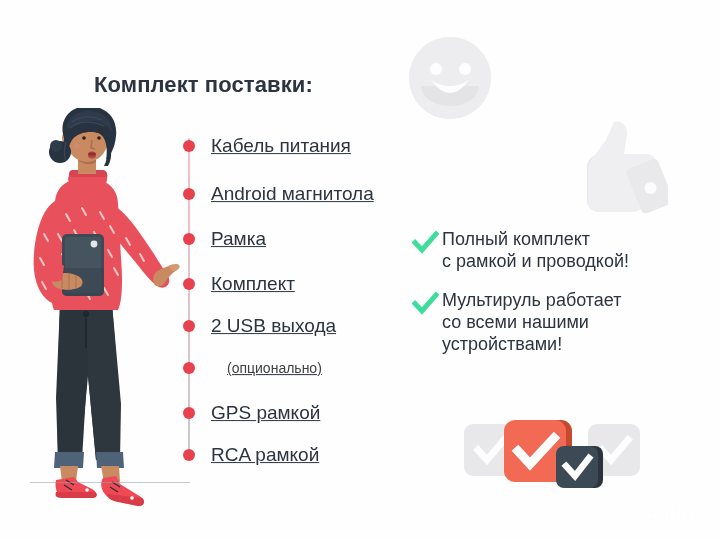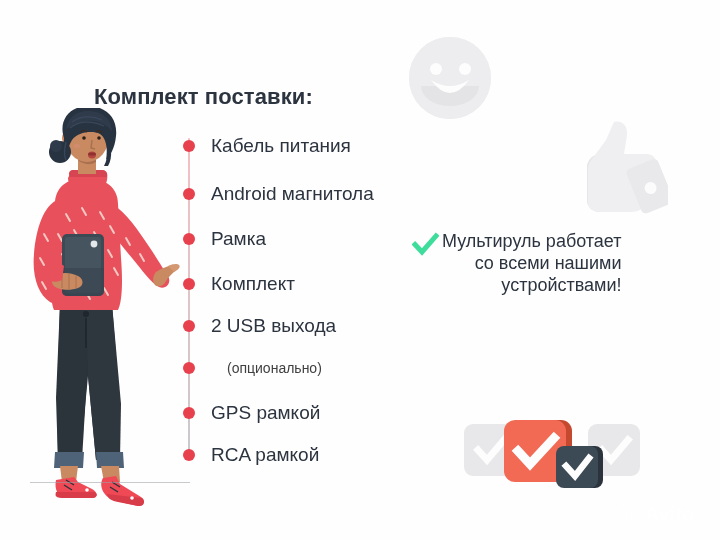--- a/index.html
+++ b/index.html
@@ -40,21 +40,20 @@
   
   .title {
     position: absolute;
     left: 94px;
     top: 72px;
     font-size: 22px;
     font-weight: bold;
     color: #2C3440;
     letter-spacing: 0.1px;
     white-space: nowrap;
-    margin-top: 12px;
   }
 
   
   .list {
     position: absolute;
     left: 183px;
     top: 128px;
     width: 270px;
   }
   .timeline-line {
@@ -83,20 +82,21 @@
   }
   .li-text {
     position: absolute;
     left: 28px;
     top: 0;
     transform: translateY(-50%);
     font-size: 19px;
     color: #2C3440;
     white-space: nowrap;
     line-height: 1.15;
+    text-decoration: underline;
   }
   .li-text .sub {
     display: block;
     font-size: 14px;
     margin-left: 16px;
     margin-top: 1px;
     color: #404040;
   }
   .li-text.two-line {
     transform: translateY(-52%);
@@ -123,21 +123,21 @@
     margin-top: 1px;
   }
   .feature-text {
     font-size: 18px;
     color: #2C3440;
     line-height: 1.22;
     white-space: pre-line;
     padding-top: 1px;
   }
   .feature.second .check { margin-top: 3px; }
-  .feature.second .feature-text { padding-top: 3px; text-align: right; }
+  .feature.second .feature-text { padding-top: 3px; }
 
   
   .boxes {
     position: absolute;
     left: 462px;
     top: 410px;
     width: 180px;
     height: 80px;
   }
 
@@ -242,20 +242,29 @@
     </div>
 
     <div class="li" style="top:327px">
       <span class="dot"></span>
       <span class="li-text">RCA рамкой</span>
     </div>
   </div>
 
   <div class="features">
 
+    <div class="feature">
+      <span class="check">
+        <svg viewBox="0 0 27 27" width="27" height="27">
+          <path d="M3 13.5 L10 21 L24 5" stroke="#3FDD9B" stroke-width="5" stroke-linecap="square" stroke-linejoin="miter" fill="none"></path>
+        </svg>
+      </span>
+      <span class="feature-text">Полный комплект
+с рамкой и проводкой!</span>
+    </div>
 
     <div class="feature second">
       <span class="check">
         <svg viewBox="0 0 27 27" width="27" height="27">
           <path d="M3 13.5 L10 21 L24 5" stroke="#3FDD9B" stroke-width="5" stroke-linecap="square" stroke-linejoin="miter" fill="none"></path>
         </svg>
       </span>
       <span class="feature-text">Мультируль работает
 со всеми нашими
 устройствами!</span>

